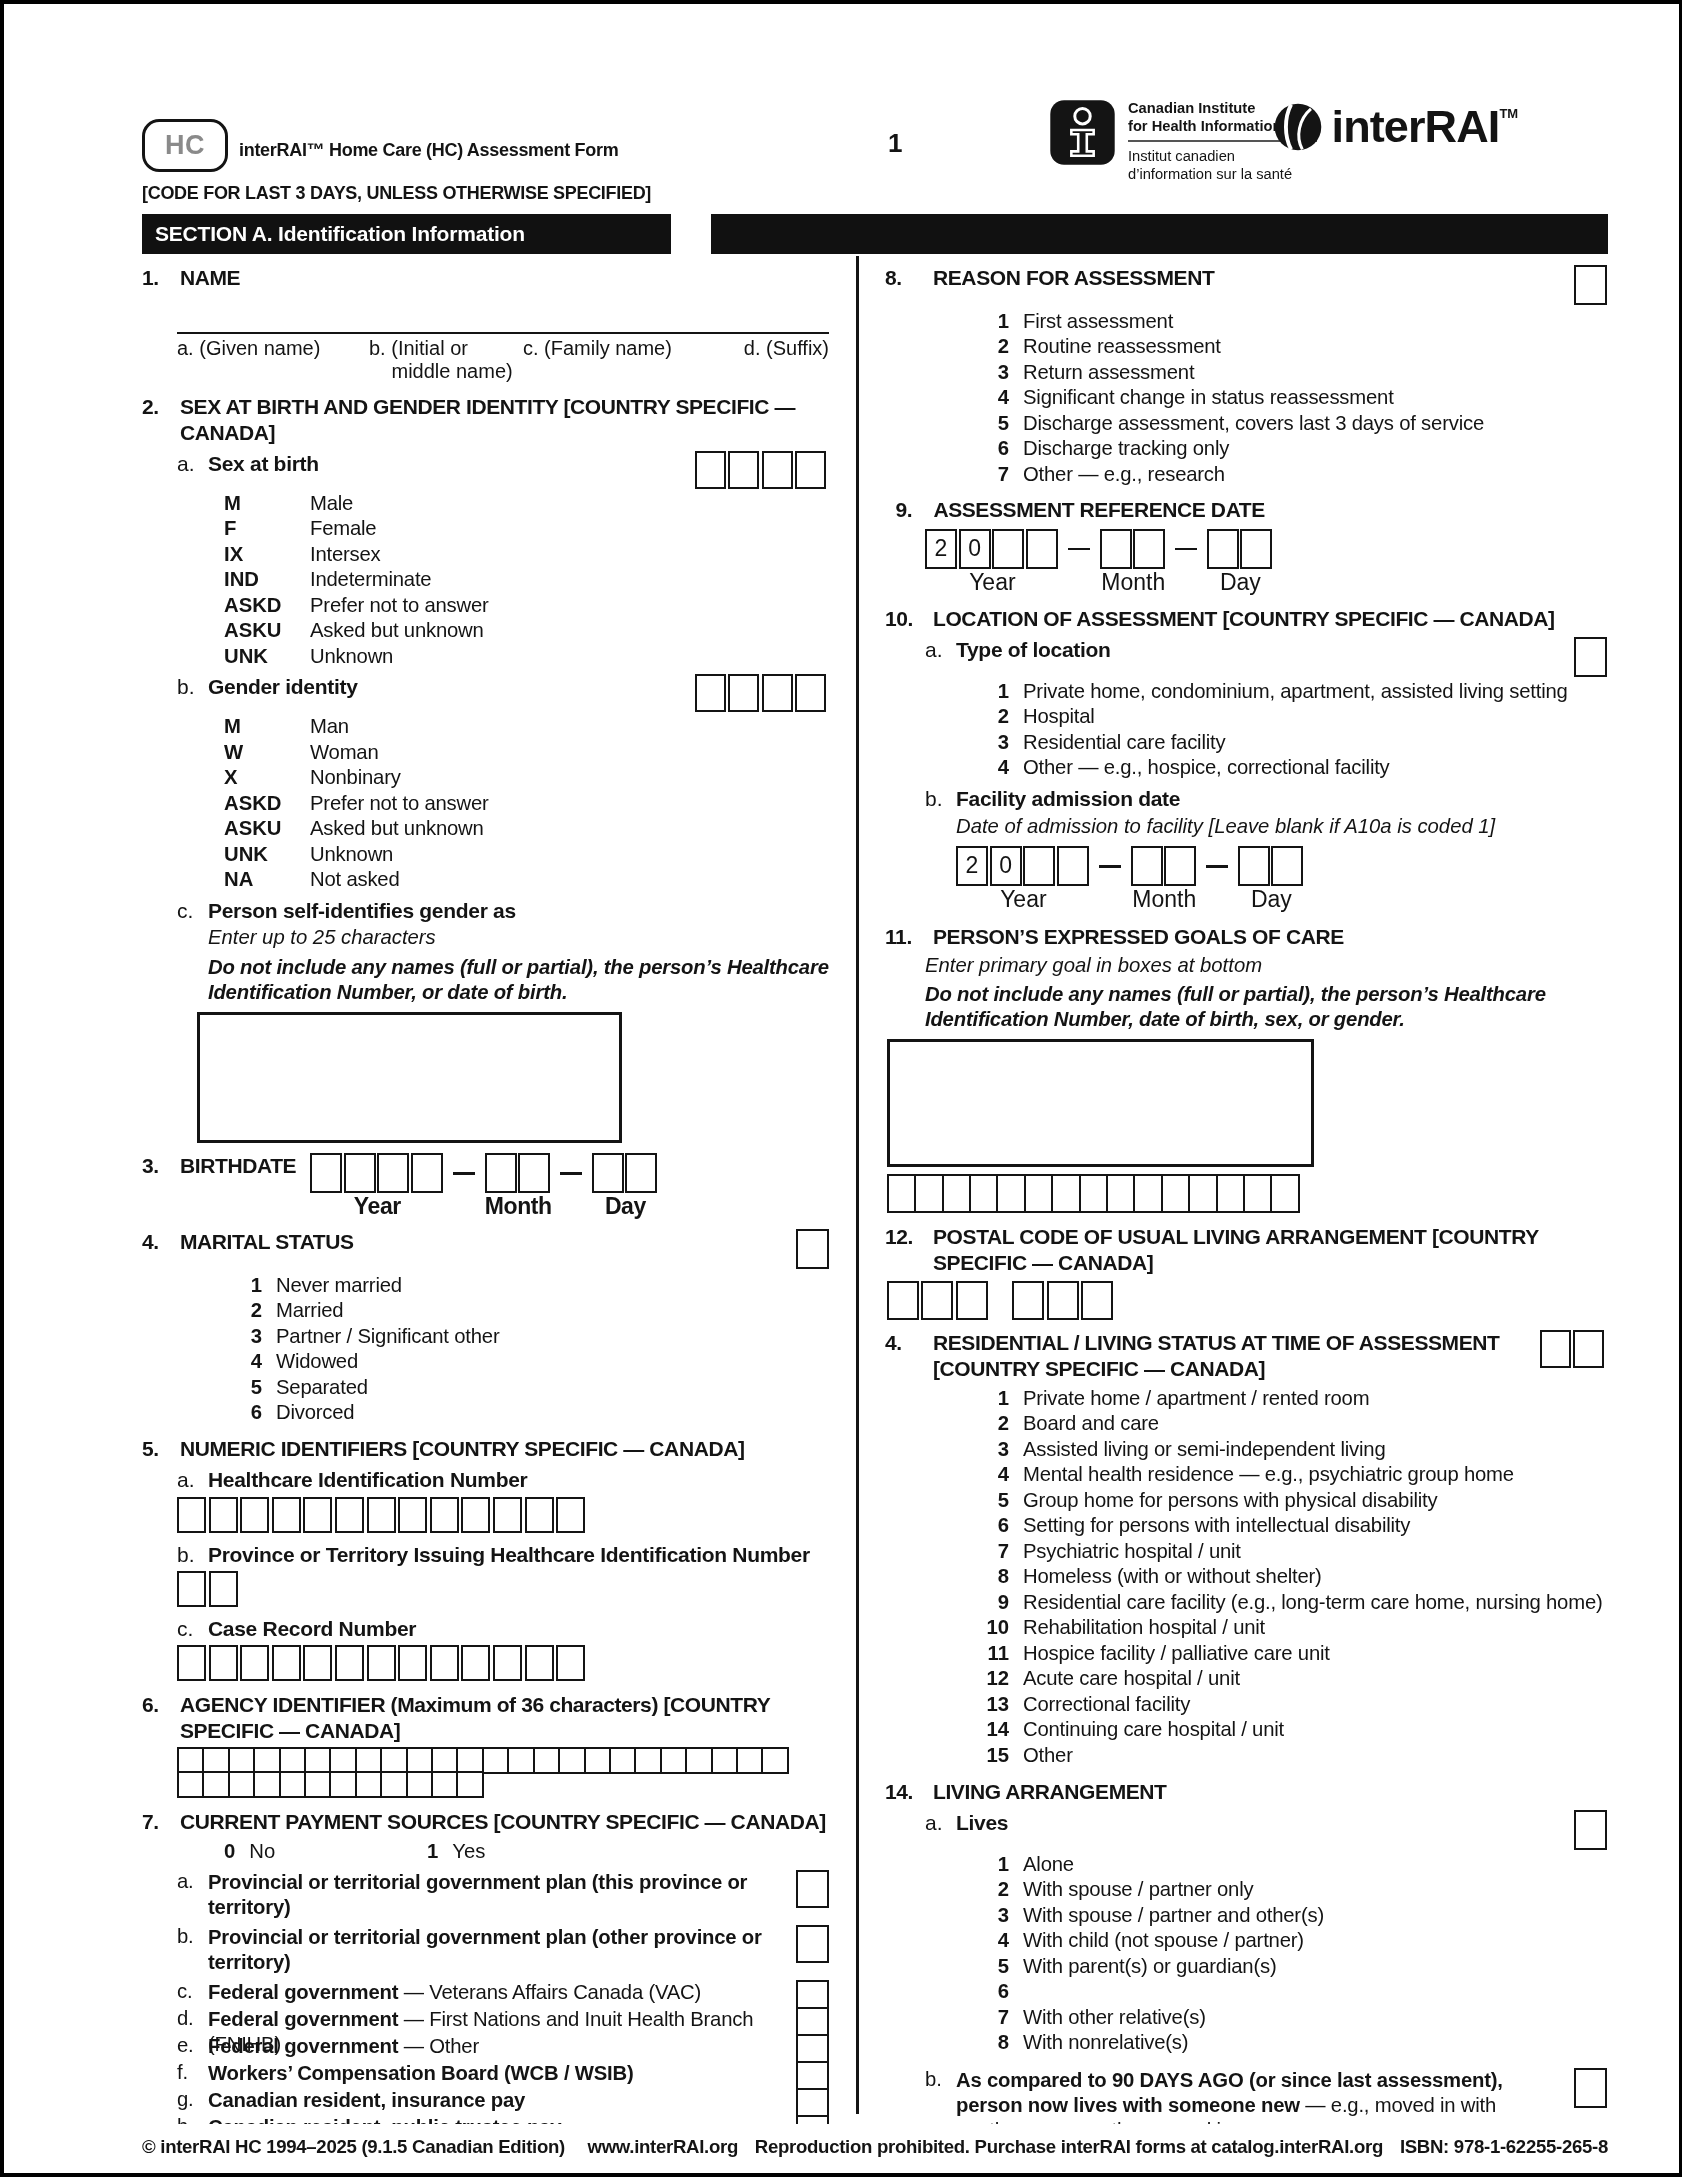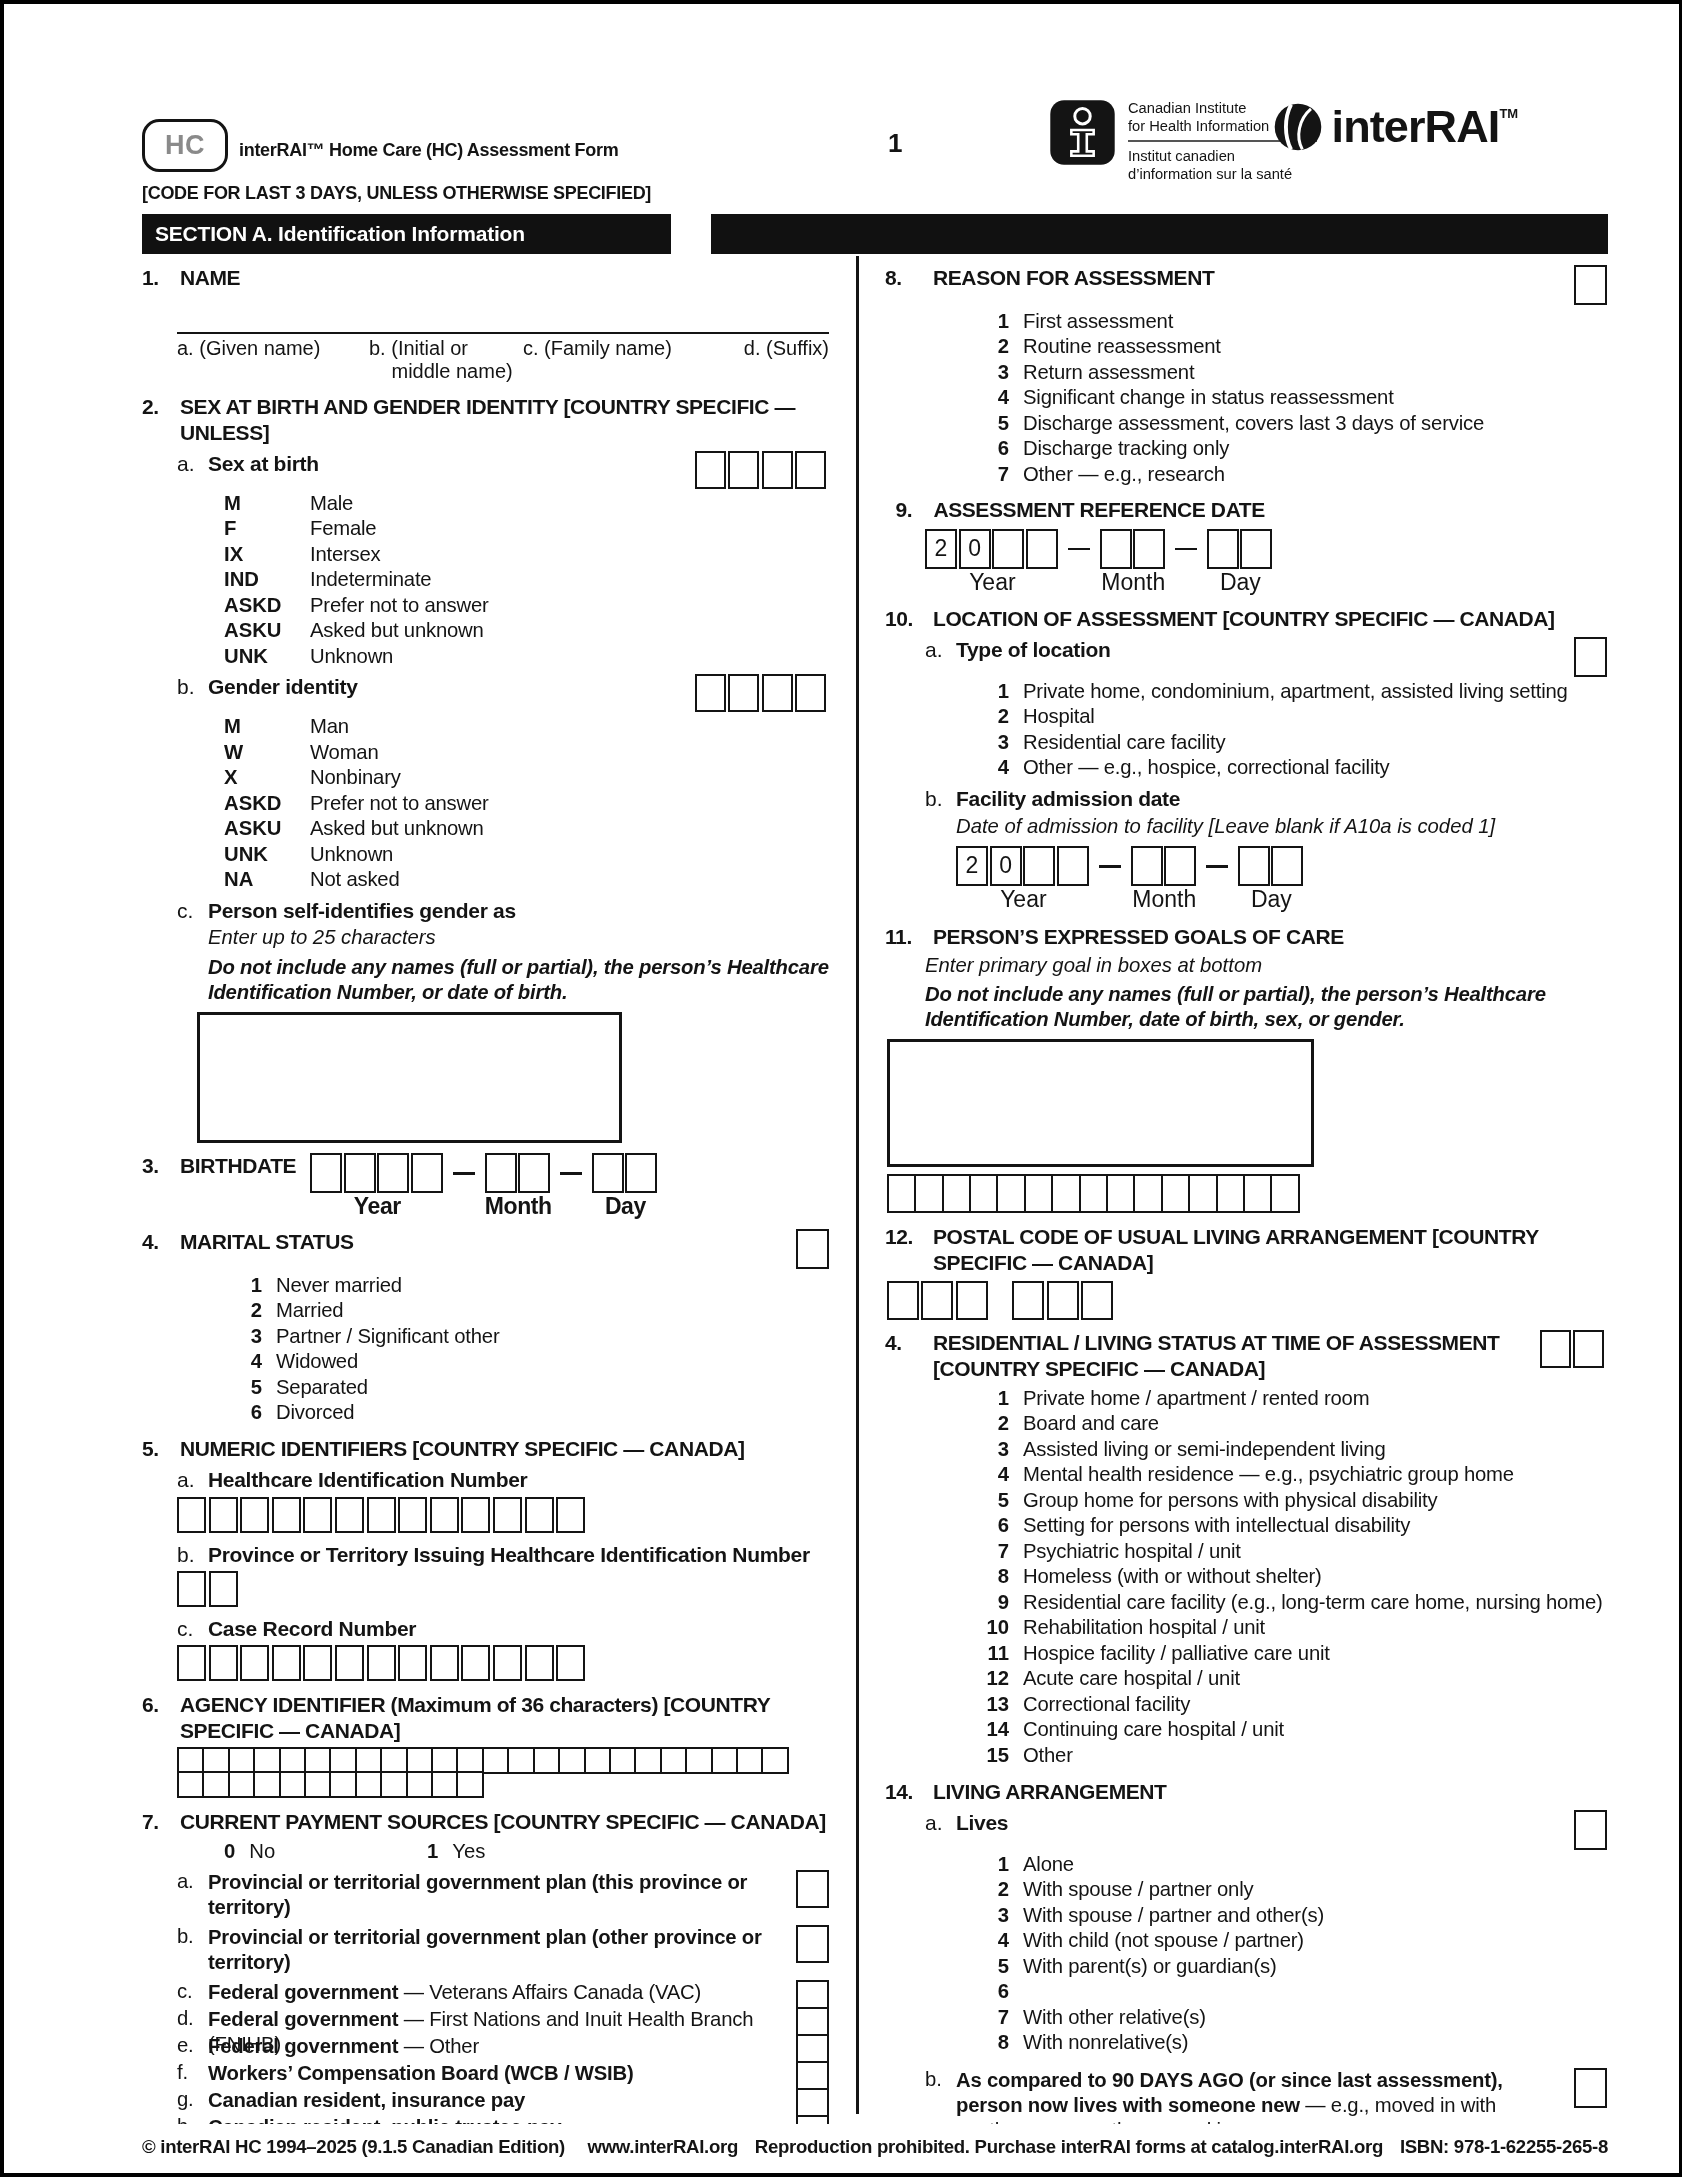--- a/index.html
+++ b/index.html
@@ -10,21 +10,21 @@
   }
   
   .hc-badge{position:absolute; top:115px; left:138px; width:80px; height:47px;
     border:3.5px solid #141414; border-radius:17.3px; display:flex; align-items:center; justify-content:center;
     font-weight:bold; font-size:27px; color:#8a8a8a; letter-spacing:0.4px;}
   .main-title{position:absolute; top:124px; left:235px; font-size:18px; font-weight:bold; letter-spacing:-0.3px;margin-top:12px;}
   .page-num{position:absolute; top:124px; left:884px; font-size:26px; font-weight:bold;}
   .code-note{position:absolute; top:179px; left:138px; font-size:18px; font-weight:bold; letter-spacing:-0.3px;}
   .cihi{position:absolute; top:95px; left:1045px; display:flex; align-items:flex-start;}
   .cihi-text{margin-left:12px; font-size:14.7px; line-height:18px;}
-  .cihi-en{font-weight:normal;}
+  .cihi-en{font-weight:bold;}
   .cihi-rule{width:189px; height:1.7px; background:#555; margin:5.2px 0;}
   .interrai-logo{position:absolute; top:97px; left:1269px; display:flex; align-items:center;}
   .interrai-name{font-size:45px; font-weight:bold; letter-spacing:-0.9px; margin-left:8.6px;}
   .tm{font-size:13px; vertical-align:24px; font-weight:bold; letter-spacing:0;}
   
   .secbar{position:absolute; top:210px; left:138px; width:1466px; height:40px; display:flex;}
   .secbar-left{width:529px; background:#111; color:#fff; font-weight:bold; font-size:21px;
     line-height:40px; padding-left:13px; box-sizing:border-box; letter-spacing:-0.2px;}
   .secbar-gap{width:40px;}
   .secbar-right{flex:1; background:#111;}
@@ -163,21 +163,21 @@
           <span>a. (Given name)</span>
           <span><span>b. (Initial or</span><span class="nl2">middle name)</span></span>
           <span>c. (Family name)</span>
           <span class="d">d. (Suffix)</span>
         </div>
       </div>
 
       <div class="section">
         <div class="sec-head">
           <span class="sec-num">2.</span>
-          <span class="sec-title">SEX AT BIRTH AND GENDER IDENTITY [COUNTRY SPECIFIC — UNLESS]</span>
+          <span class="sec-title">SEX AT BIRTH AND GENDER IDENTITY [COUNTRY SPECIFIC — CANADA]</span>
         </div>
         <div class="sub-head">
           <span class="sub-letter">a.</span>
           <span class="sub-title">Sex at birth</span>
           <span class="ansboxes"><span class="cbox"></span><span class="cbox"></span><span class="cbox"></span><span class="cbox"></span></span>
         </div>
         <div class="opts">
             <div class="opt">
               <span class="opt-code">M</span>
               <span class="opt-label">Male</span>

